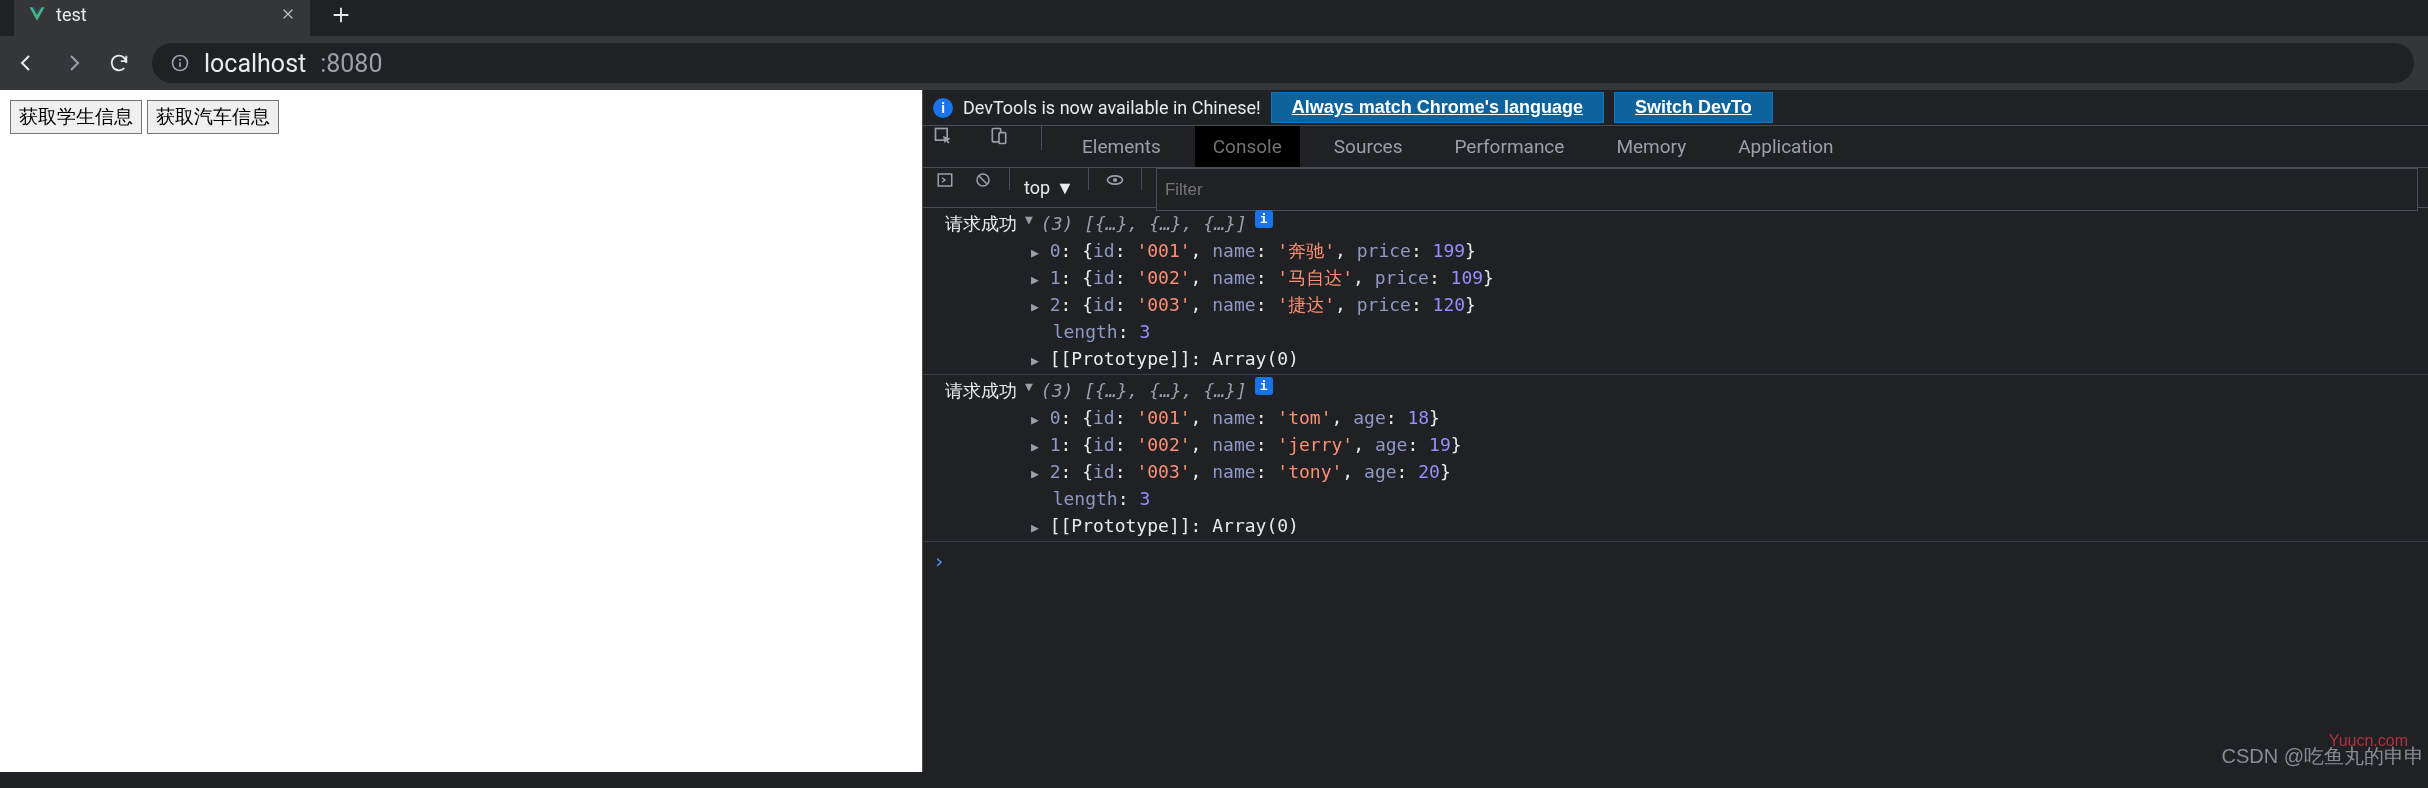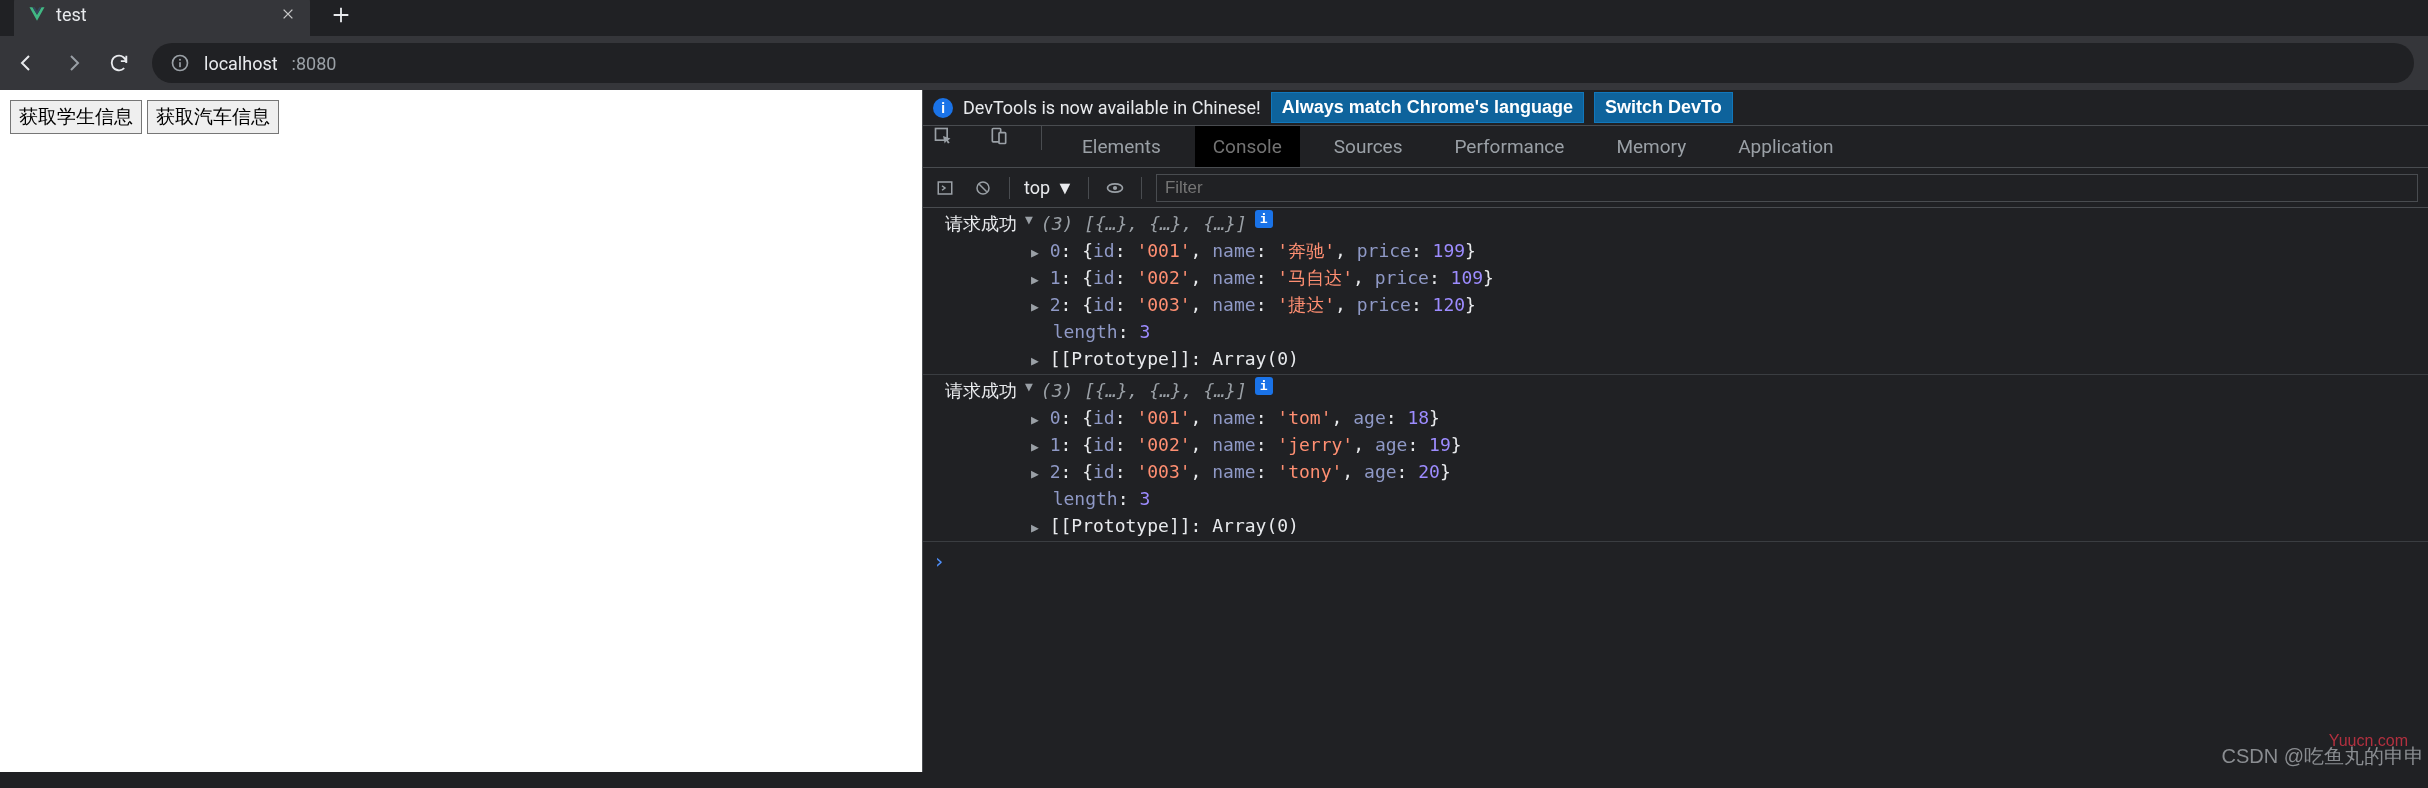--- a/index.html
+++ b/index.html
@@ -49,21 +49,21 @@
   .nav-icon.active { color:#e8eaed; }
   .addr {
     flex:1;
     height: 40px;
     background: #202124;
     border-radius: 20px;
     display:flex;
     align-items:center;
     padding: 0 18px;
     gap: 14px;
-    font-size: 18px;
+    font-size: 25px;
     color:#e8eaed;
   }
   .info-icon { width:20px; height:20px; color:#9aa0a6; display:flex; align-items:center; justify-content:center; }
   .addr .port { color:#9aa0a6; }
   
   .split { display:flex; height: calc(788px - 52px - 54px); }
   .page {
     width: 922px;
     background: #ffffff;
     padding: 10px;
@@ -96,51 +96,51 @@
     padding: 0 10px;
     gap: 10px;
     border-bottom: 1px solid #494c50;
     font-size: 18px;
   }
   .banner .info-circle { width:20px; height:20px; border-radius:50%; background:#1a73e8; color:#fff; display:flex; align-items:center; justify-content:center; font-size:14px; font-weight:bold; }
   .banner-btn {
     background:#0e639c;
     border:1px solid #1177bb;
     color:#fff;
-    padding: 4px 10px;
+    padding: 4px 20px;
     font-size:18px;
     cursor:pointer;
     font-weight:600;
+    text-decoration:underline;
   }
   .dev-tabs {
     height: 42px;
     display:flex;
     border-bottom: 1px solid #494c50;
     gap: 16px;
   }
   .dev-tab-icon { width:40px; display:flex; justify-content:center; color:#9aa0a6; cursor:pointer; }
   .dev-sep { width:1px; height:24px; background:#494c50; margin:0 6px; }
   .dev-tab { padding: 0 18px; height:100%; display:flex; align-items:center; color:#9aa0a6; cursor:pointer; font-size:19px; }
   .dev-tab.active { color:#737373; background:#000; }
   .console-toolbar {
     height: 40px;
     display:flex;
-    align-items:center;
     border-bottom: 1px solid #494c50;
     padding: 0 10px;
     gap: 14px;
   }
   .ct-icon { width:24px; height:24px; display:flex; align-items:center; justify-content:center; color:#9aa0a6; cursor:pointer; }
   .ct-sep { width:1px; height:22px; background:#494c50; }
   .ctx { color:#e8eaed; font-size:18px; display:flex; align-items:center; gap:6px; cursor:pointer; }
   .filter-input {
     flex:1;
     background:#202124;
     border:1px solid #494c50;
-    height:28px;
+    height:43px;
     color:#9aa0a6;
     padding:0 8px;
     font-size:17px;
   }
   .console-body {
     flex:1;
     overflow:auto;
     font-family: Menlo, Consolas, monospace;
     font-size: 18px;
     line-height: 1.5;

